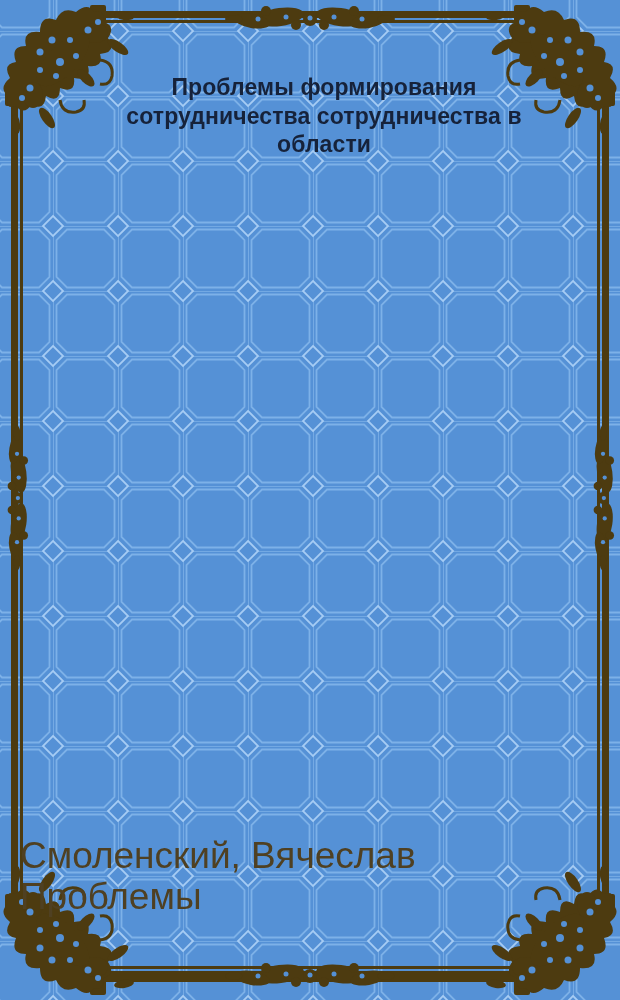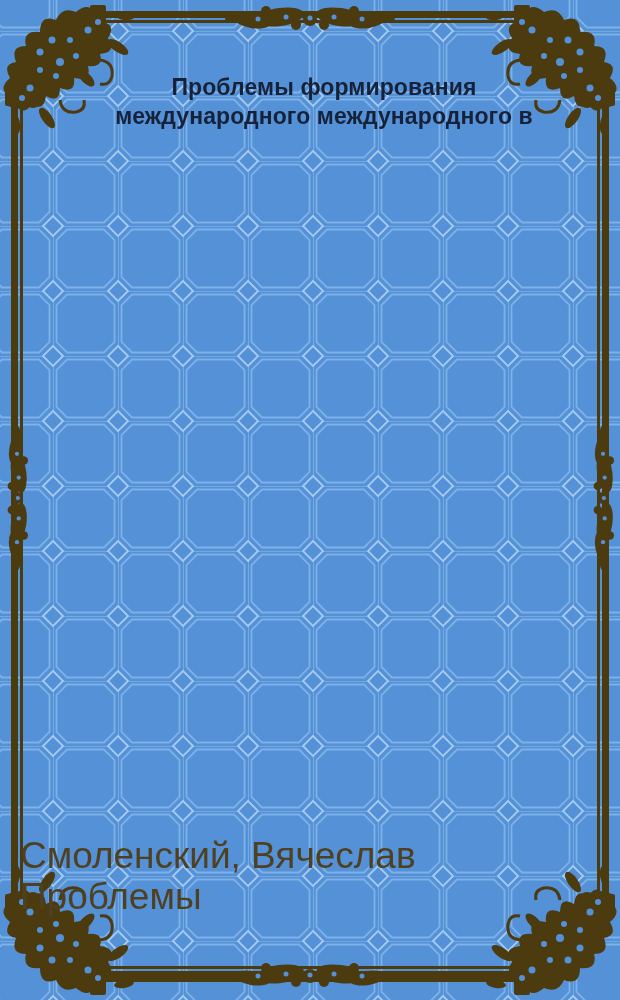--- a/index.html
+++ b/index.html
@@ -118,21 +118,22 @@
       <use href="#cornerTL" transform="translate(620,1000) scale(-1,-1)"></use>
       <use href="#garland" transform="translate(310,19)"></use>
       <use href="#garland" transform="translate(310,976)"></use>
       <use href="#garland" transform="translate(17,498) rotate(90) scale(0.85)"></use>
       <use href="#garland" transform="translate(603,498) rotate(90) scale(0.85)"></use>
     </g>
   </svg>
 
   <div class="title">
     <div>Проблемы формирования</div>
-    <div>международного международного в</div>
+    <div>сотрудничества сотрудничества в</div>
+    <div>области</div>
   </div>
 
   <div class="author">
     <div>Смоленский, Вячеслав</div>
     <div>Проблемы</div>
   </div>
 
 </div>
 
 </body></html>

